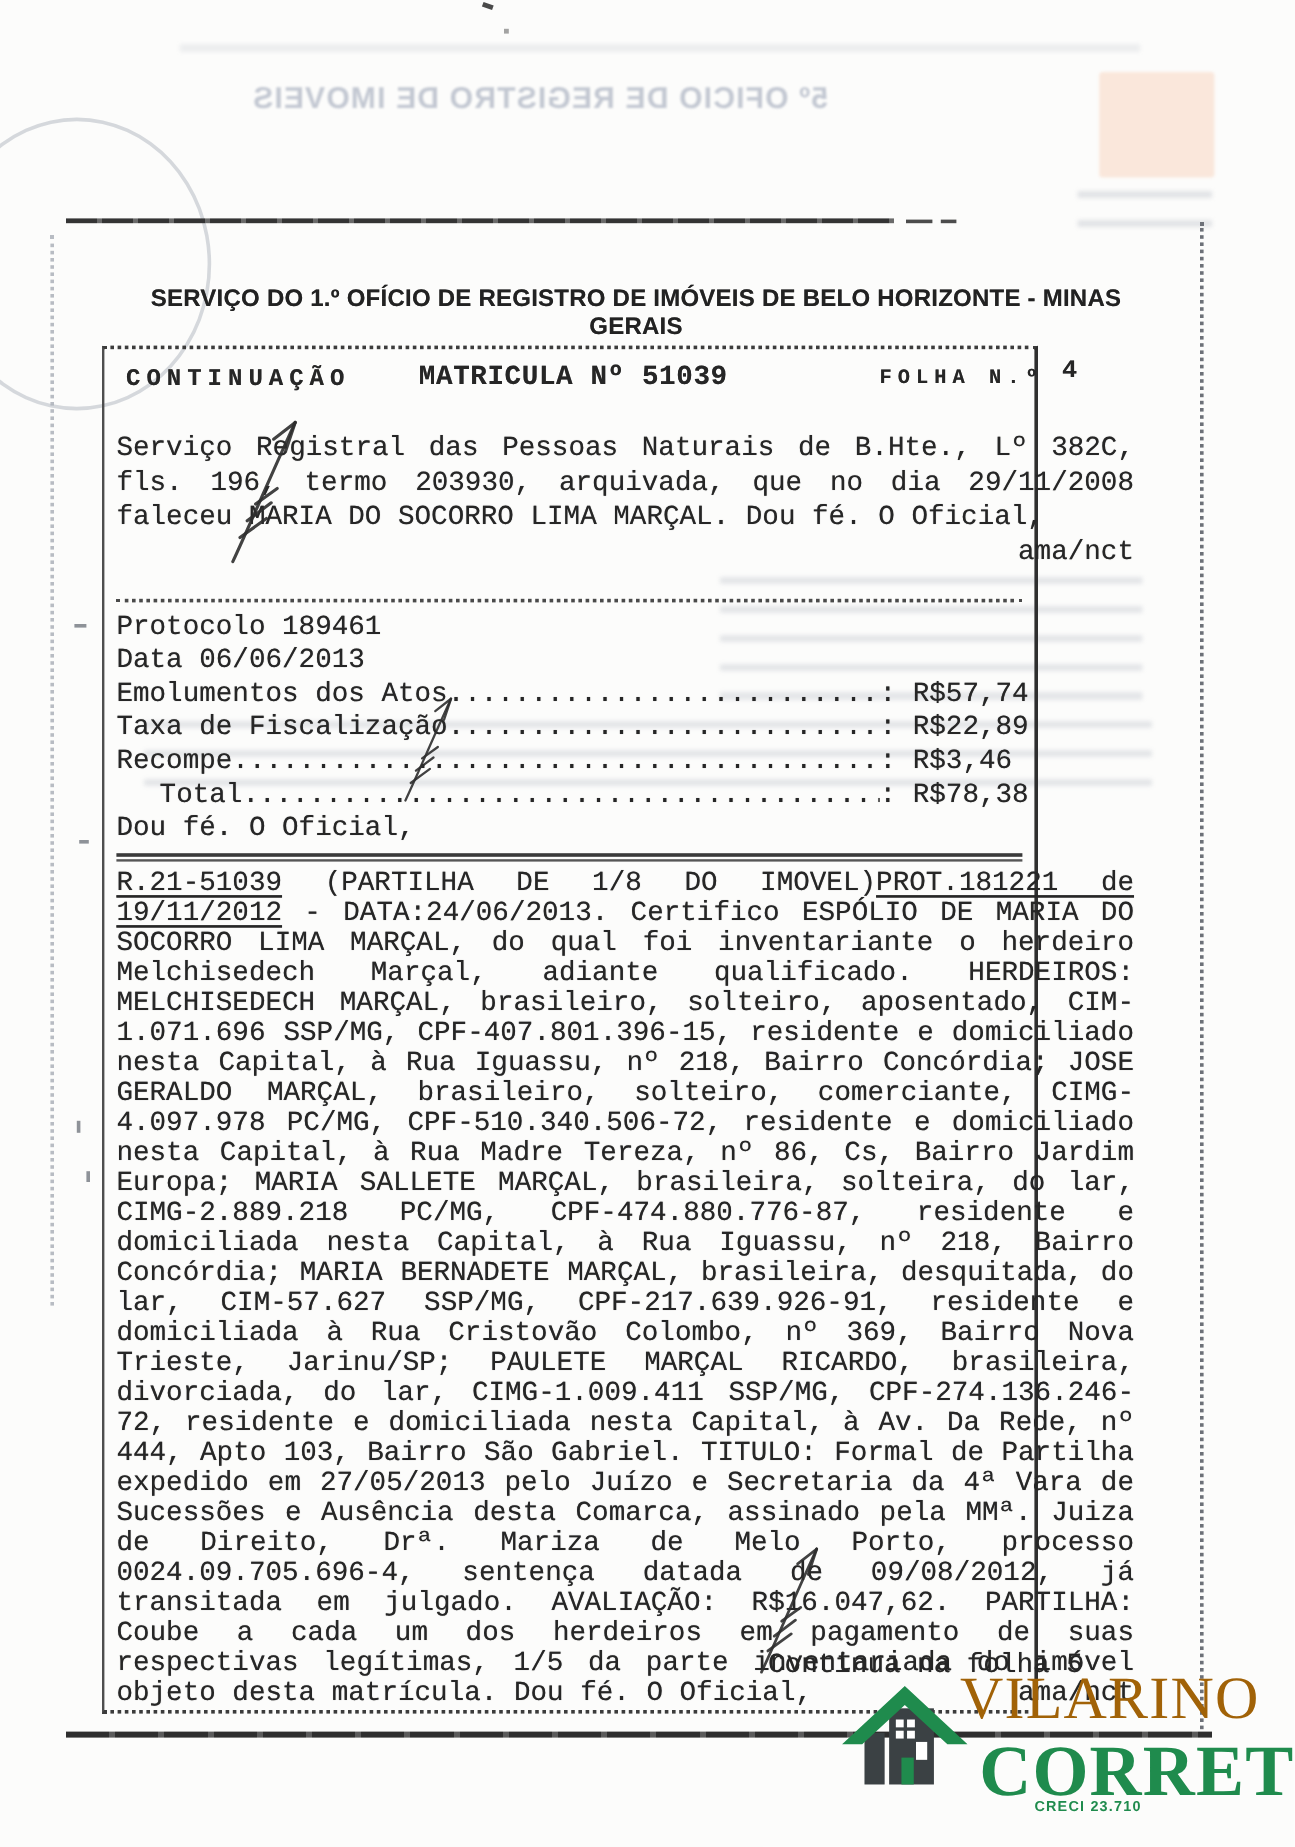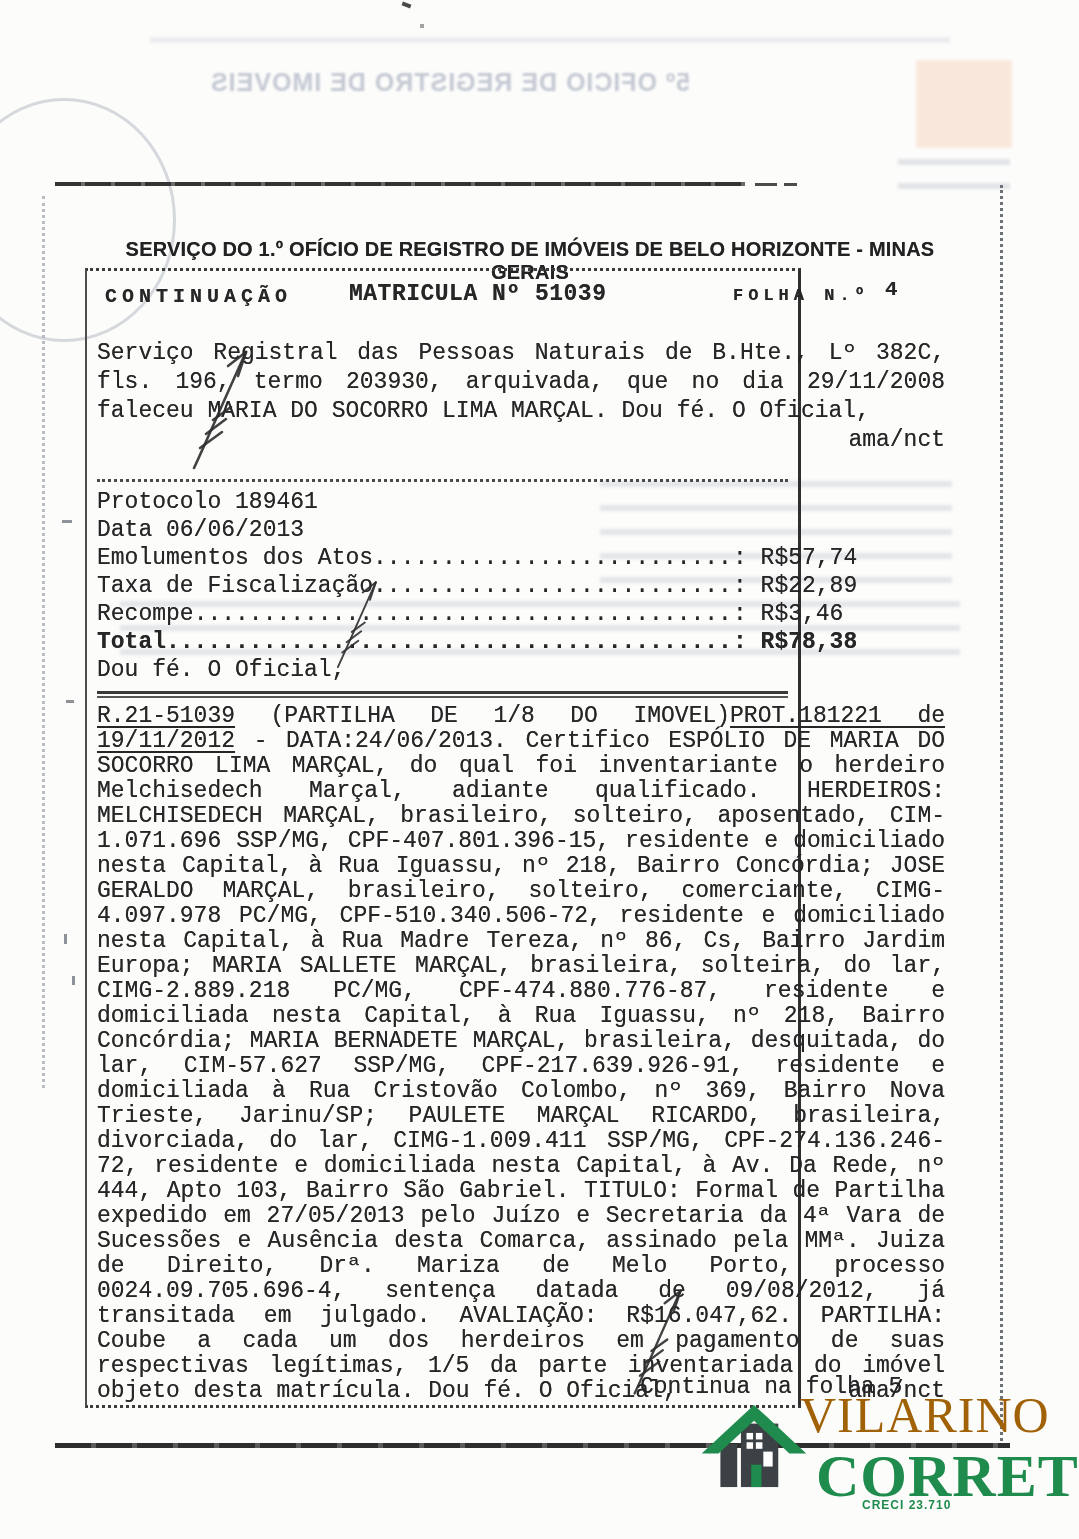--- a/index.html
+++ b/index.html
@@ -34,42 +34,42 @@
   .bottom-rule{position:absolute;left:55px;top:1443px;width:955px;height:5px;z-index:1;
     background:repeating-linear-gradient(90deg,#2e2e2e 0 36px,#5b5b5b 36px 41px);}
   
   .doc-title{
     position:absolute;left:85px;top:238px;width:890px;text-align:center;
     font-family:"Liberation Sans",sans-serif;font-weight:bold;font-size:20px;
     letter-spacing:.2px;color:#222;text-shadow:0 0 .5px rgba(30,30,30,.6);
   }
   
   .mat-box{
-    position:absolute;left:85px;top:268px;width:716px;height:1140px;box-sizing:border-box;
+    position:absolute;left:85px;top:288px;width:780px;height:1140px;box-sizing:border-box;
     border-top:3px dotted #3c3c3c;border-bottom:3px dotted #3c3c3c;
     border-left:2px solid #4e4e4e;border-right:3px solid #2f2f2f;
     padding:6px 10px;
   }
   .box-header{position:relative;height:48px;}
   .box-header span{position:absolute;white-space:nowrap;text-shadow:0 0 .5px rgba(30,30,30,.55);}
   .lbl-cont{left:8px;top:8px;font-size:20px;font-weight:bold;letter-spacing:5px;}
   .lbl-matr{left:252px;top:4px;font-size:23px;font-weight:bold;letter-spacing:.5px;}
   .lbl-folha{left:636px;top:9px;font-size:17px;font-weight:bold;letter-spacing:5px;}
   .num-folha{left:788px;top:1px;font-size:21px;font-weight:bold;}
   .typed{text-shadow:0 0 .6px rgba(35,35,35,.65);}
   .para{width:848px;font-size:23px;text-align:justify;margin:0;}
   .death-note{line-height:29px;margin-top:14px;height:128px;}
   .initials{float:right;}
   .sep-dotted{border-top:3px dotted #4a4a4a;margin-top:12px;}
   .protocol{margin-top:6px;font-size:23px;line-height:28px;}
   .fee-rows{width:772px;}
   .fee-row{display:flex;white-space:nowrap;}
   .fee-leader{flex:1;overflow:hidden;white-space:nowrap;}
   .fee-value{width:136px;}
-  .fee-row.bold{font-weight:bold;}
+  .fee-row.bold{font-weight:normal;margin-left:36px;}
   .sep-heavy{height:2px;border-top:3px solid #3a3a3a;border-bottom:2px solid #565656;margin-top:7px;}
   .record{line-height:25px;margin-top:6px;}
   .u{text-decoration:underline;text-decoration-thickness:2px;text-underline-offset:4px;}
   .continua{position:absolute;left:640px;top:1374px;font-size:23px;white-space:nowrap;z-index:2;}
   
   .sig{position:absolute;z-index:3;}
   .sig path{stroke:#2e2e2e;stroke-width:2.6;fill:none;stroke-linecap:round;opacity:.9;}
   .sig1{left:180px;top:342px;}
   .sig2{left:318px;top:575px;}
   .sig3{left:622px;top:1282px;}

